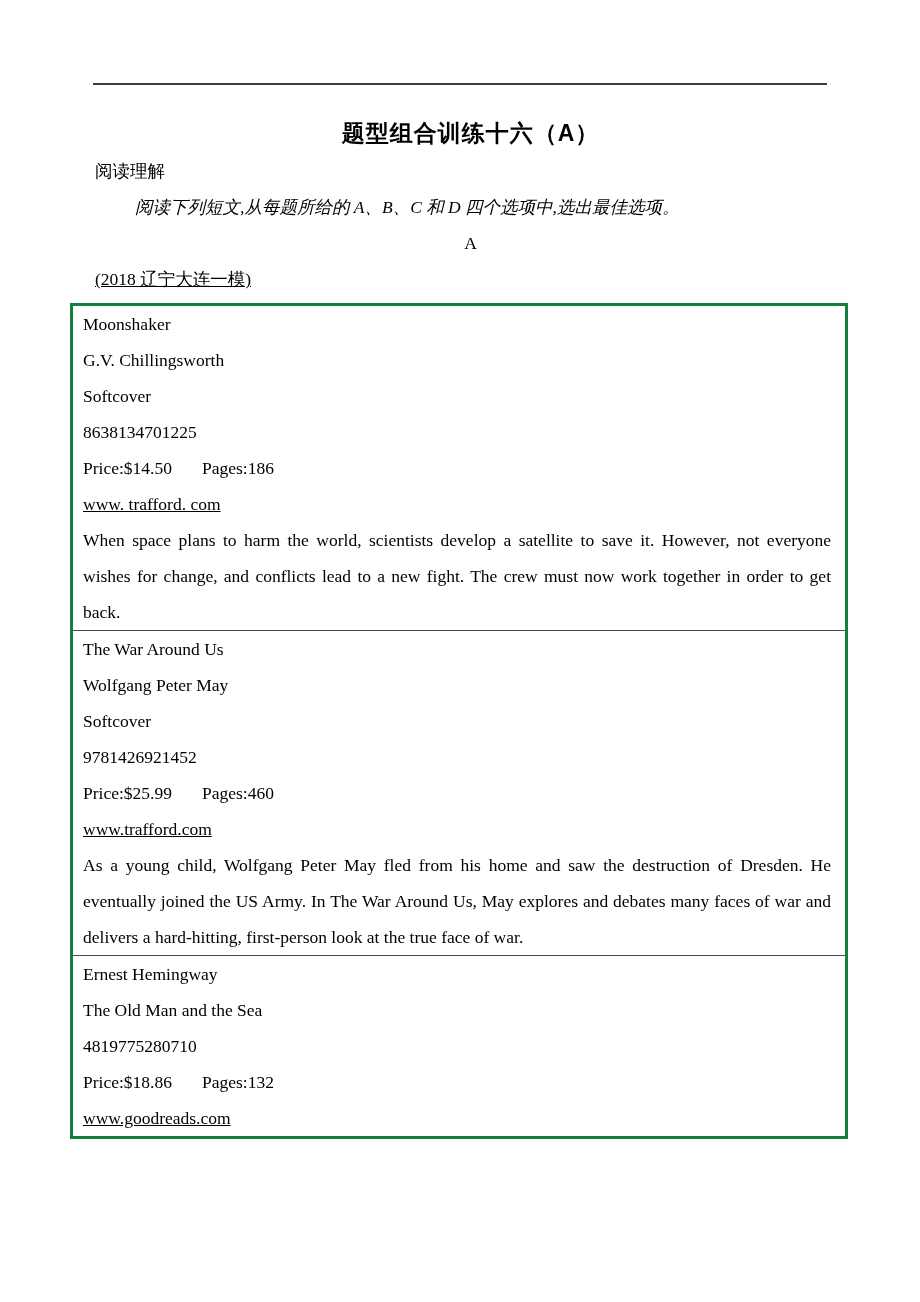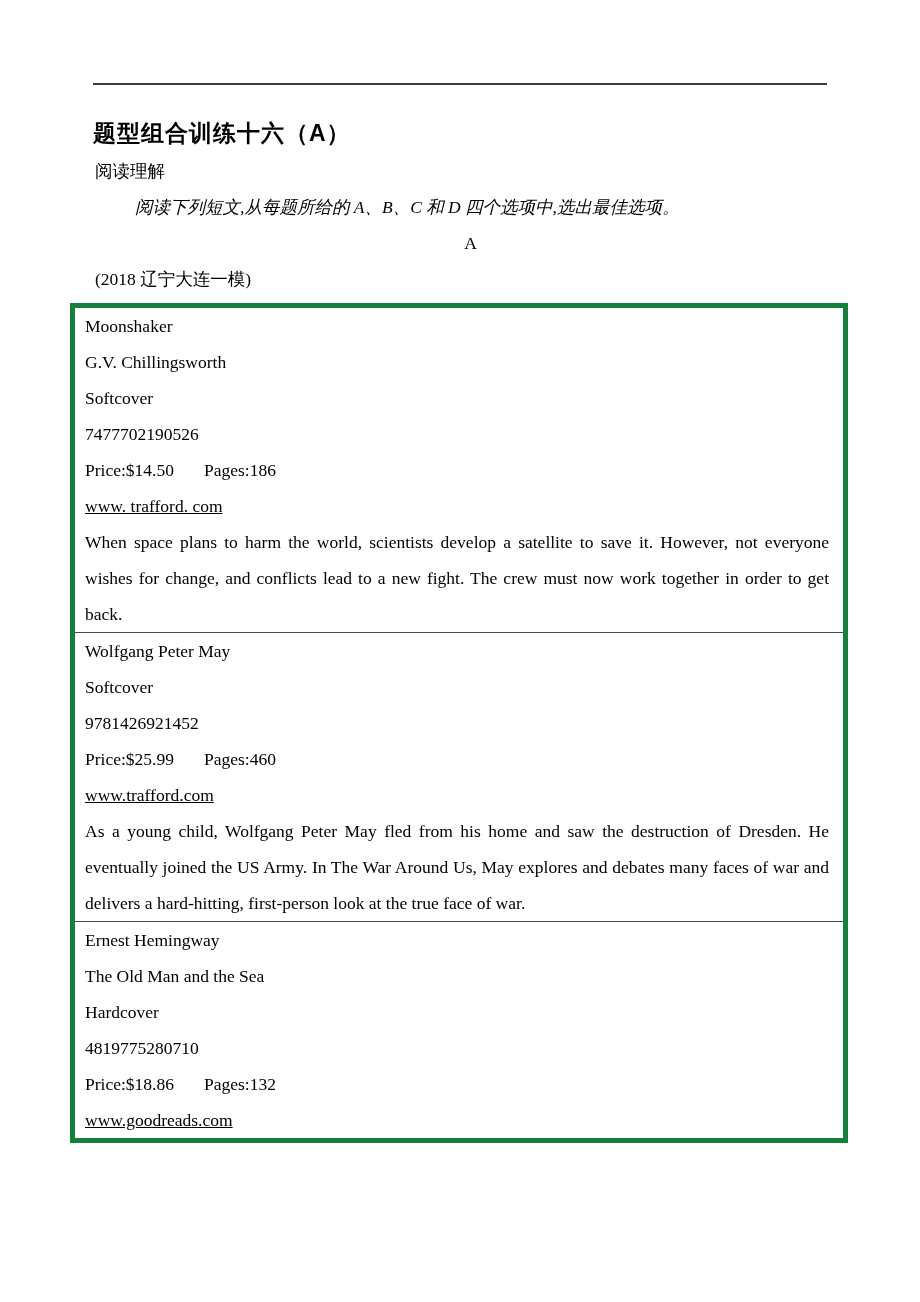--- a/index.html
+++ b/index.html
@@ -13,21 +13,21 @@
   }
   .page { position: relative; width: 920px; height: 1302px; }
 
   .header-rule {
     margin: 83px 93px 0 93px;
     height: 2px;
     background: #3d3d3d;
   }
   .doc-title {
     margin: 28px 72px 0 93px;
-    text-align: left;
+    text-align: center;
     font-family: "Liberation Sans", "DejaVu Sans", sans-serif;
     font-weight: bold;
     font-size: 23px;
     line-height: 40px;
     letter-spacing: 1px;
   }
   .section-label {
     margin-left: 95px;
     line-height: 36px;
   }
@@ -37,27 +37,28 @@
     font-style: italic;
   }
   .passage-label {
     margin: 0 72px 0 93px;
     text-align: center;
     line-height: 36px;
   }
   .source-note {
     margin-left: 95px;
     line-height: 36px;
+    text-decoration: underline;
   }
 
   .book-table {
     margin: 6px 0 0 70px;
     width: 778px;
     box-sizing: border-box;
-    border: 5px solid #15803d;
+    border: 3px solid #15803d;
   }
   .book-entry {
     padding: 0 14px 0 10px;
     line-height: 36px;
   }
   .book-entry + .book-entry {
     border-top: 1px solid #4a4a4a;
   }
   .book-line { display: block; }
   .pages-value { margin-left: 30px; }
@@ -85,39 +86,39 @@
   <div class="passage-label">A</div>
 
   <div class="source-note">(2018 辽宁大连一模)</div>
 
   <div class="book-table">
 
     <div class="book-entry">
       <span class="book-line">Moonshaker</span>
       <span class="book-line">G.V. Chillingsworth</span>
       <span class="book-line">Softcover</span>
-      <span class="book-line">7477702190526</span>
+      <span class="book-line">8638134701225</span>
       <span class="book-line"><span>Price:$14.50</span><span class="pages-value">Pages:186</span></span>
       <span class="book-line"><span class="book-url">www. trafford. com</span></span>
       <span class="book-line book-description">When space plans to harm the world, scientists develop a satellite to save it. However, not everyone wishes for change, and conflicts lead to a new fight. The crew must now work together in order to get back.</span>
     </div>
 
     <div class="book-entry">
+      <span class="book-line">The War Around Us</span>
       <span class="book-line">Wolfgang Peter May</span>
       <span class="book-line">Softcover</span>
       <span class="book-line">9781426921452</span>
       <span class="book-line"><span>Price:$25.99</span><span class="pages-value">Pages:460</span></span>
       <span class="book-line"><span class="book-url">www.trafford.com</span></span>
       <span class="book-line book-description">As a young child, Wolfgang Peter May fled from his home and saw the destruction of Dresden. He eventually joined the US Army. In The War Around Us, May explores and debates many faces of war and delivers a hard-hitting, first-person look at the true face of war.</span>
     </div>
 
     <div class="book-entry">
       <span class="book-line">Ernest Hemingway</span>
       <span class="book-line">The Old Man and the Sea</span>
-      <span class="book-line">Hardcover</span>
       <span class="book-line">4819775280710</span>
       <span class="book-line"><span>Price:$18.86</span><span class="pages-value">Pages:132</span></span>
       <span class="book-line"><span class="book-url">www.goodreads.com</span></span>
     </div>
 
   </div>
 
 </div>
 
 </body></html>

